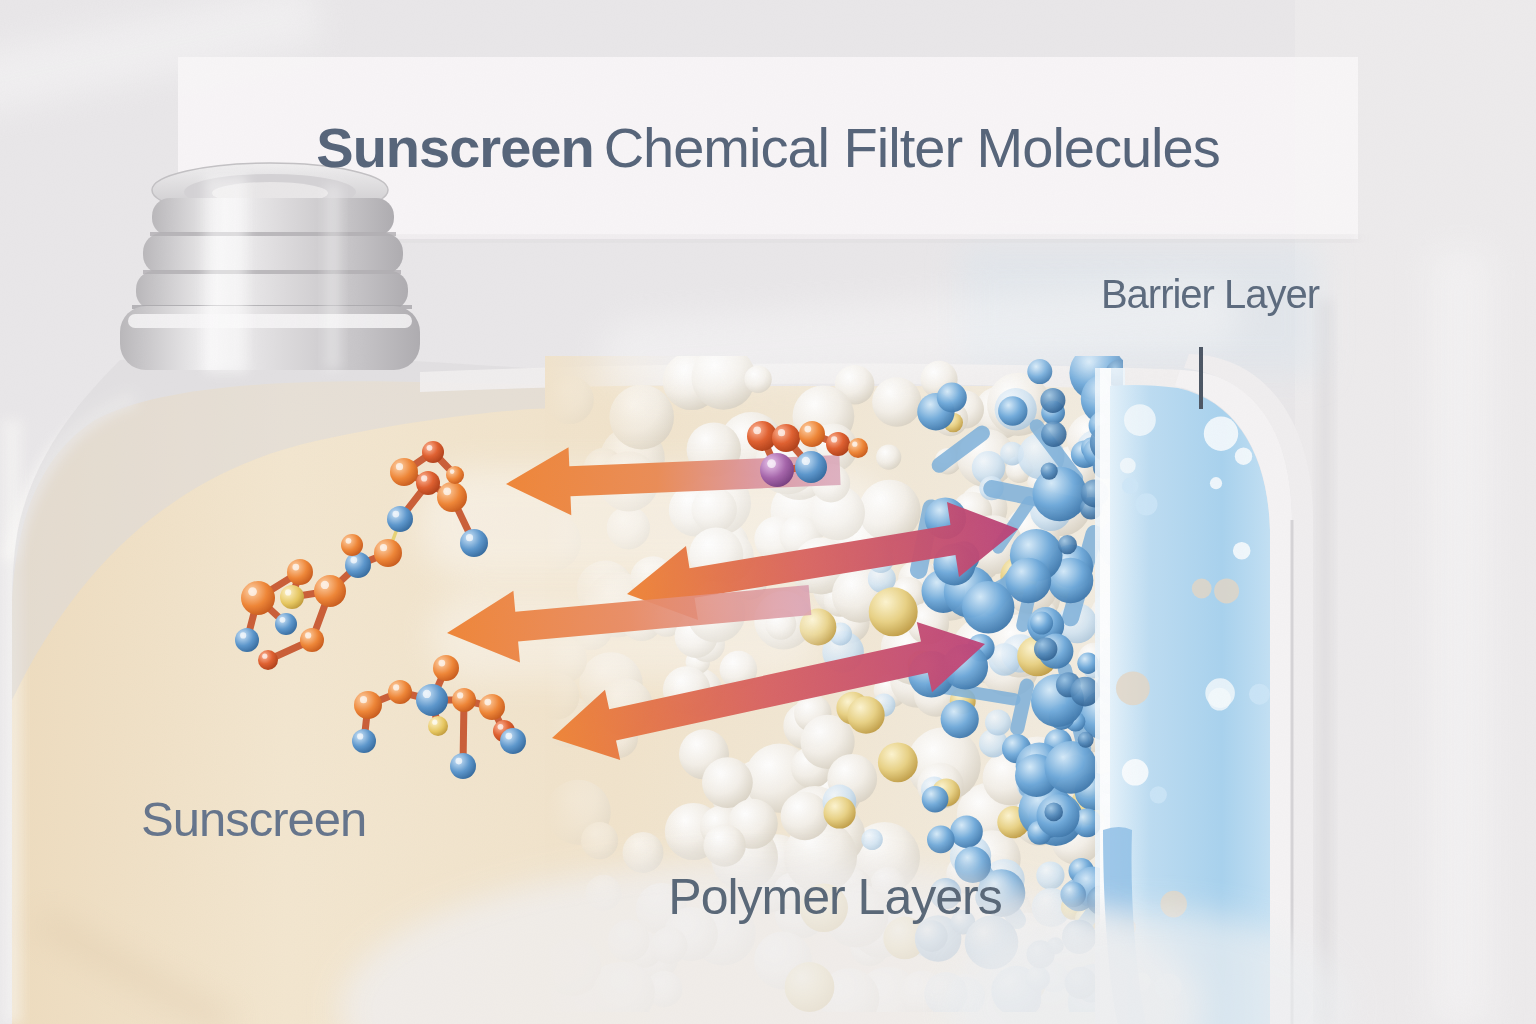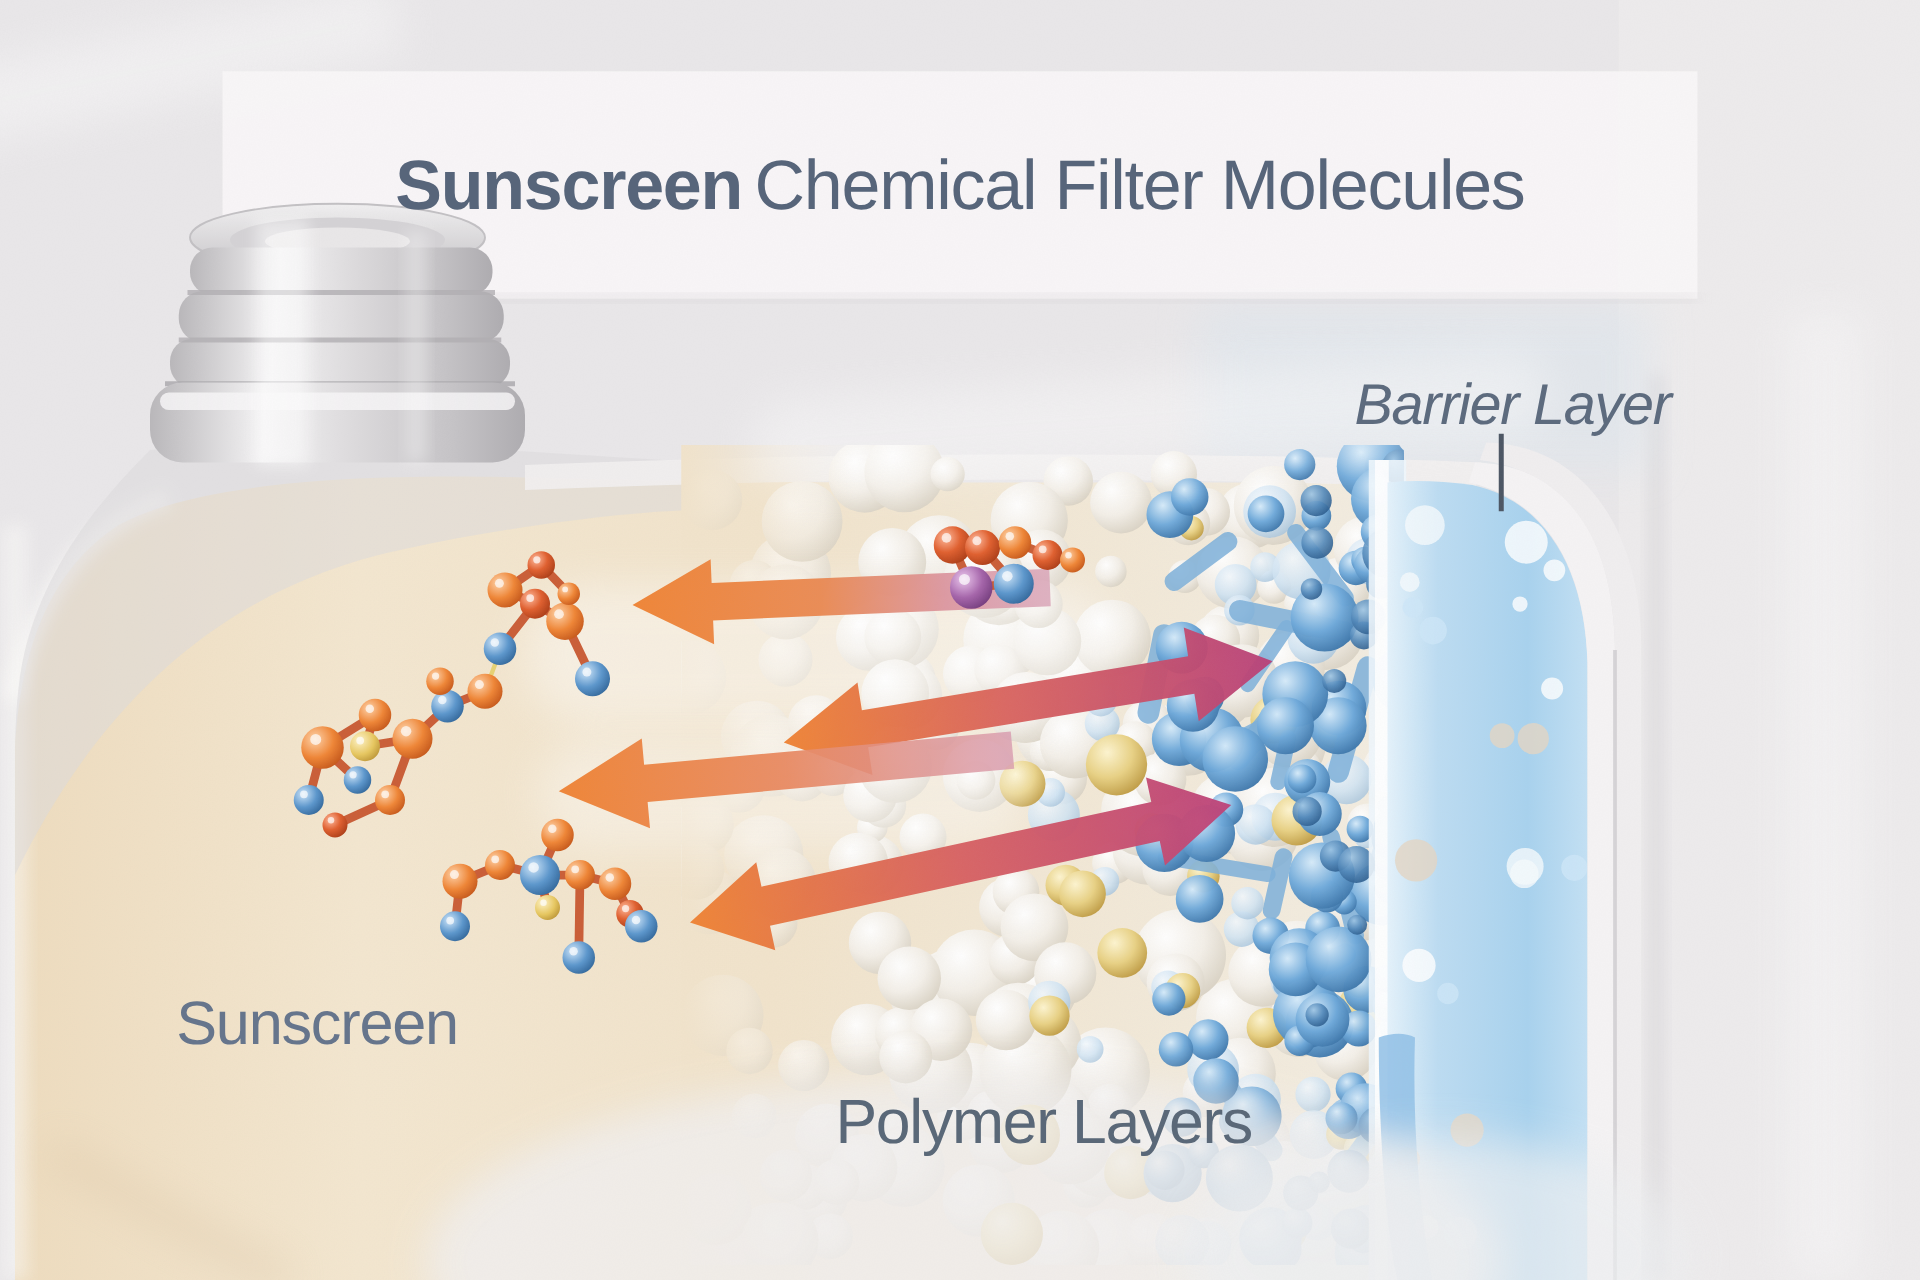--- a/index.html
+++ b/index.html
@@ -5,21 +5,21 @@
   html,body{margin:0;padding:0;background:#cfcdd0;}
   .scene{position:relative;width:1536px;height:1024px;overflow:hidden;
          font-family:"Liberation Sans",sans-serif;background:#e9e7e9;}
   .scene svg{position:absolute;left:0;top:0;}
   .overlay{position:absolute;z-index:2;pointer-events:none;}
   .banner-text{left:178px;top:57px;width:1180px;height:182px;display:flex;
                align-items:center;justify-content:center;}
   .t1,.t2{font-size:56px;letter-spacing:-1px;color:var(--title-color,#57657a);line-height:70px;white-space:nowrap;}
   .t1 .bold{font-weight:700;margin-right:10px;}
   .lbl{position:absolute;z-index:2;pointer-events:none;letter-spacing:-1px;}
-  .lbl-barrier{left:1020px;top:296px;width:380px;text-align:center;font-size:46px;color:var(--label-color,#5d6b7e);font-style:italic;}
+  .lbl-barrier{left:1020px;top:272px;width:380px;text-align:center;font-size:40px;color:var(--label-color,#5d6b7e);}
   .lbl-sunscreen{left:141px;top:791px;font-size:49px;color:#66758c;}
   .lbl-polymer{left:600px;top:868px;width:470px;text-align:center;font-size:50px;color:#5a6878;}
 </style>
 </head>
 <body>
 
 <div class="scene">
 
 <svg width="1536" height="1024" viewBox="0 0 1536 1024">
   <defs>

